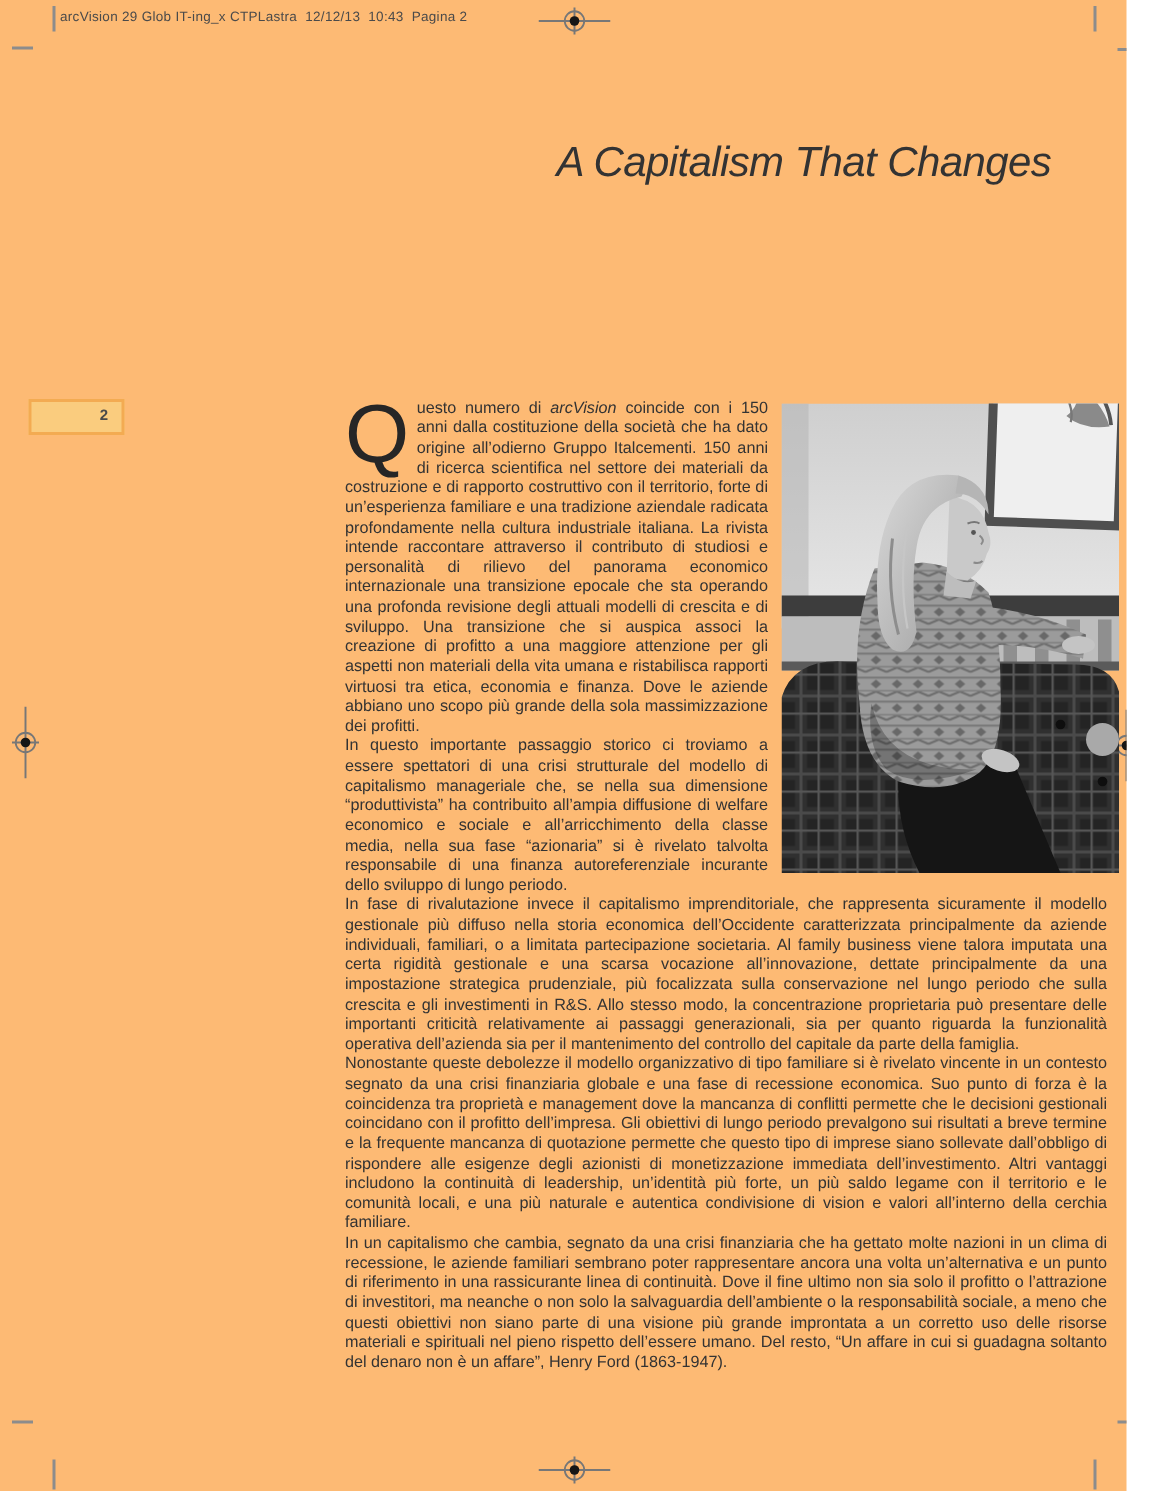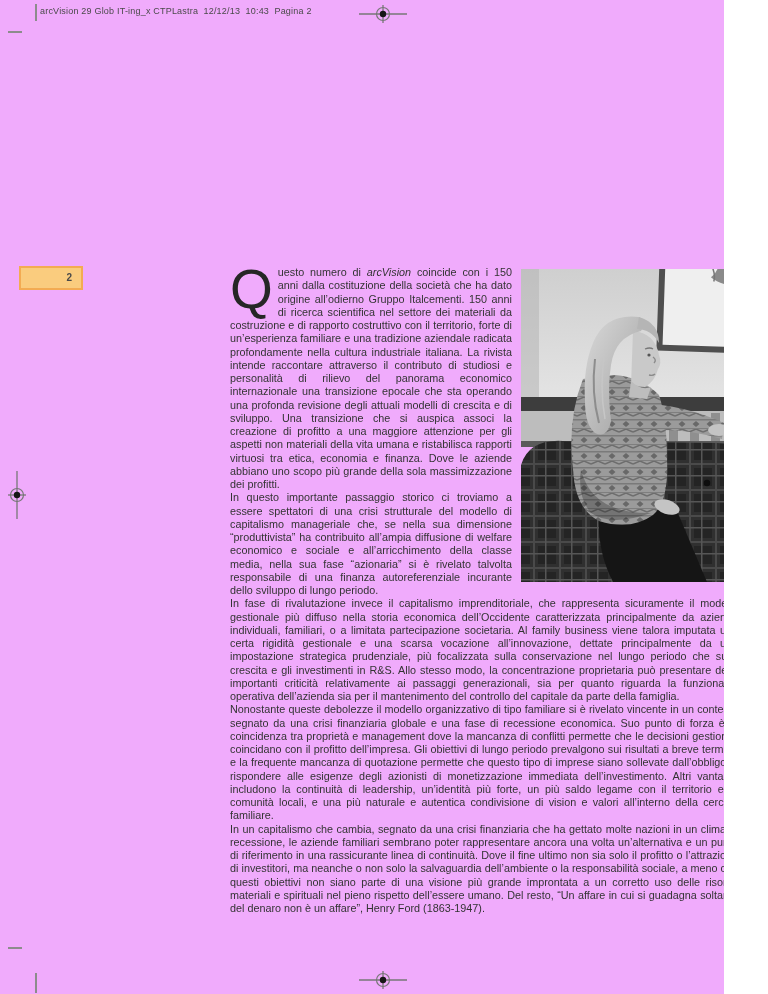--- a/index.html
+++ b/index.html
@@ -1,18 +1,18 @@
 <!DOCTYPE html>
 <html><head>
 <meta charset="utf-8">
 <style>
   html,body { margin:0; padding:0; background:#ffffff; }
   .sheet {
-    position:relative; width:724px; height:994px; background:#f0abfc;
-    overflow:hidden; font-family:"Liberation Sans","DejaVu Sans",sans-serif;
+    position:relative; width:724px; height:994px; background:#fdba74;
+    overflow:hidden; font-family:"Liberation Sans","DejaVu Sans",sans-serif;padding-left:27px;
   }
   
   .slug { position:absolute; left:40px; top:6px; font-size:9px; color:#4a4a4a; letter-spacing:.2px; white-space:pre; }
   
   .cropmark { position:absolute; background:#8c8c8c; }
   .crop-tl-v { left:35px;  top:4px;   width:2px;  height:17px; }
   .crop-tl-h { left:8px;   top:31px;  width:14px; height:2px;  }
   .crop-tr-v { left:729px; top:4px;   width:2px;  height:17px; }
   .crop-tr-h { left:745px; top:32px;  width:15px; height:2px;  }
   .crop-bl-h { left:8px;   top:947px; width:14px; height:2px;  }
@@ -90,20 +90,21 @@
   </span>
   <span class="regmark" style="left:359px; top:968px;">
     <svg width="48" height="24" viewBox="0 0 48 24">
       <line x1="0" y1="12" x2="48" y2="12" stroke="#777" stroke-width="1.3"></line>
       <line x1="24" y1="3" x2="24" y2="21" stroke="#777" stroke-width="1.3"></line>
       <circle cx="24" cy="12" r="6.5" fill="none" stroke="#777" stroke-width="1.2"></circle>
       <circle cx="24" cy="12" r="3.2" fill="#161616"></circle>
     </svg>
   </span>
 
+  <div class="title-en">A Capitalism That Changes</div>
 
   <div class="page-badge">2</div>
 
   <div class="article">
 
     <span class="photo-float" role="img" aria-label="Black-and-white photograph of a woman with long blonde hair seated in profile on a plaid sofa, arm resting on the backrest, framed picture on the wall behind her">
       <svg width="225" height="313" viewBox="0 0 225 313">
         <defs>
           <linearGradient id="wallg" x1="0" y1="0" x2="0" y2="1">
             <stop offset="0" stop-color="#cfcfcf"></stop>

